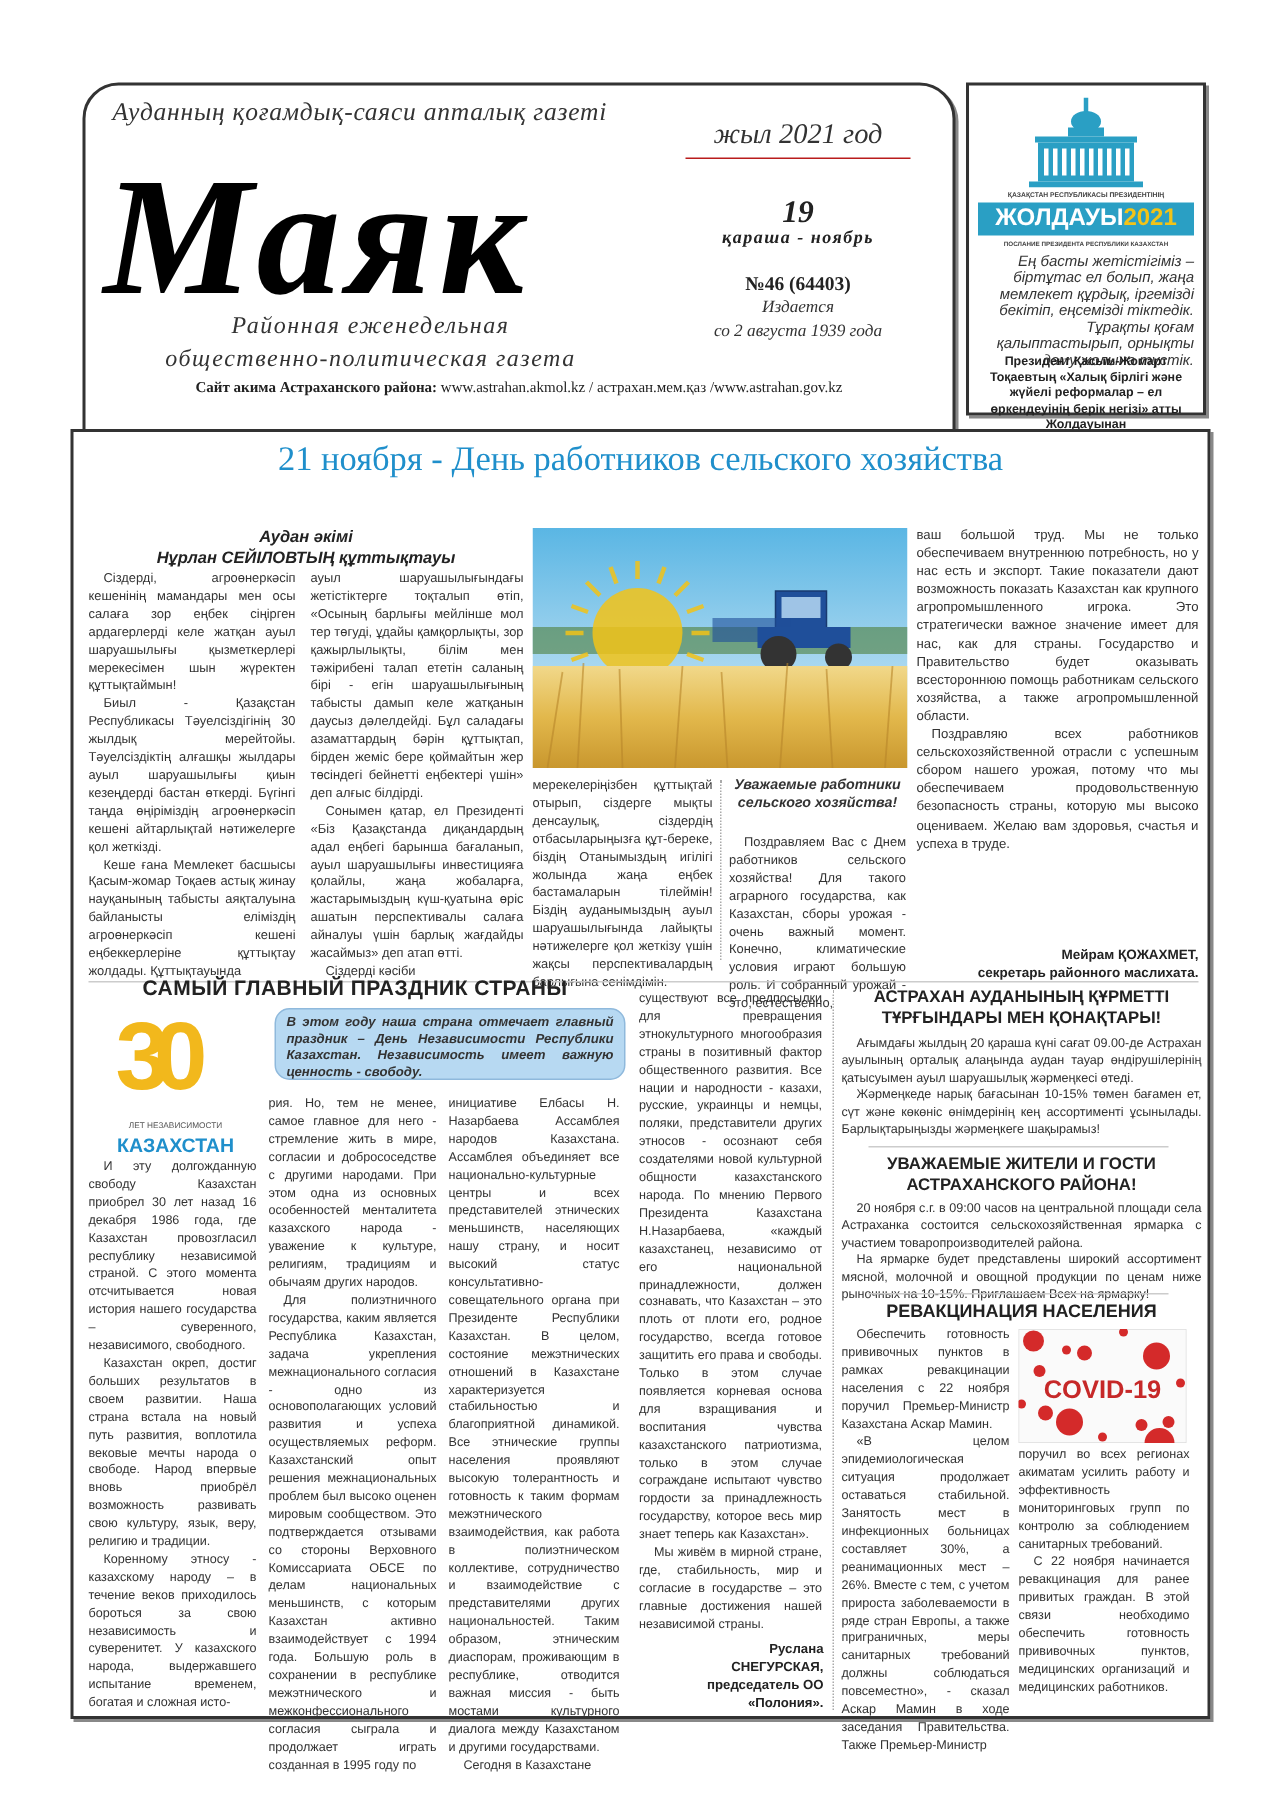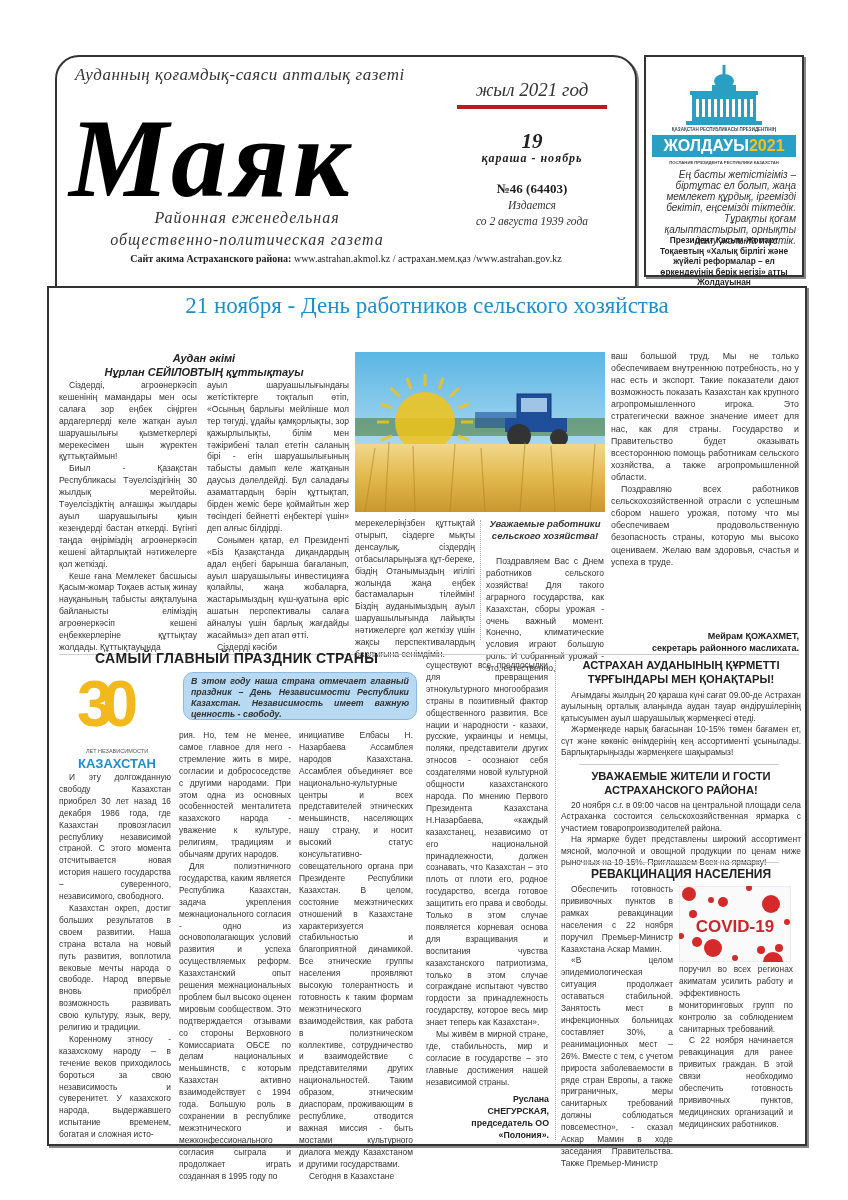--- a/index.html
+++ b/index.html
@@ -22,21 +22,21 @@
 </head>
 <body>
 
 <div class="box mast">
   <div class="ab serif it" style="left:18px;top:8px;width:350px;font-size:17px;color:#333;letter-spacing:0.5px;">Ауданның қоғамдық-саяси апталық газеті</div>
   <div class="ab serif it b" style="left:12px;top:36px;width:360px;font-size:112px;line-height:130px;color:#000000;letter-spacing:4px;">Маяк</div>
   <div class="ab serif it c" style="left:40px;top:150px;width:300px;font-size:16px;line-height:22px;color:#333;letter-spacing:1px;">
     <div>Районная еженедельная</div>
     <div>общественно-политическая газета</div>
   </div>
-  <div class="ab serif it c" style="left:400px;top:22px;width:150px;font-size:19px;color:#333;padding-bottom:4px;border-bottom:4px solid #b91c1c;">жыл 2021 год</div>
+  <div class="ab serif it c" style="left:400px;top:22px;width:150px;font-size:19px;color:#333;padding-bottom:4px;border-bottom:1px solid #b91c1c;">жыл 2021 год</div>
   <div class="ab serif it b c" style="left:400px;top:72px;width:150px;font-size:21px;">19</div>
   <div class="ab serif it b c" style="left:400px;top:94px;width:150px;font-size:12px;letter-spacing:1px;">қараша - ноябрь</div>
   <div class="ab serif b c" style="left:400px;top:124px;width:150px;font-size:13px;">№46 (64403)</div>
   <div class="ab serif it c" style="left:400px;top:140px;width:150px;font-size:11.5px;line-height:16px;color:#333;">
     <div>Издается</div>
     <div>со 2 августа 1939 года</div>
   </div>
   <div class="ab serif c" style="left:0;top:196px;width:578px;font-size:10px;color:#222;">
     <b>Сайт акима Астраханского района:</b><span> www.astrahan.akmol.kz / астрахан.мем.қаз /www.astrahan.gov.kz</span>
   </div>

